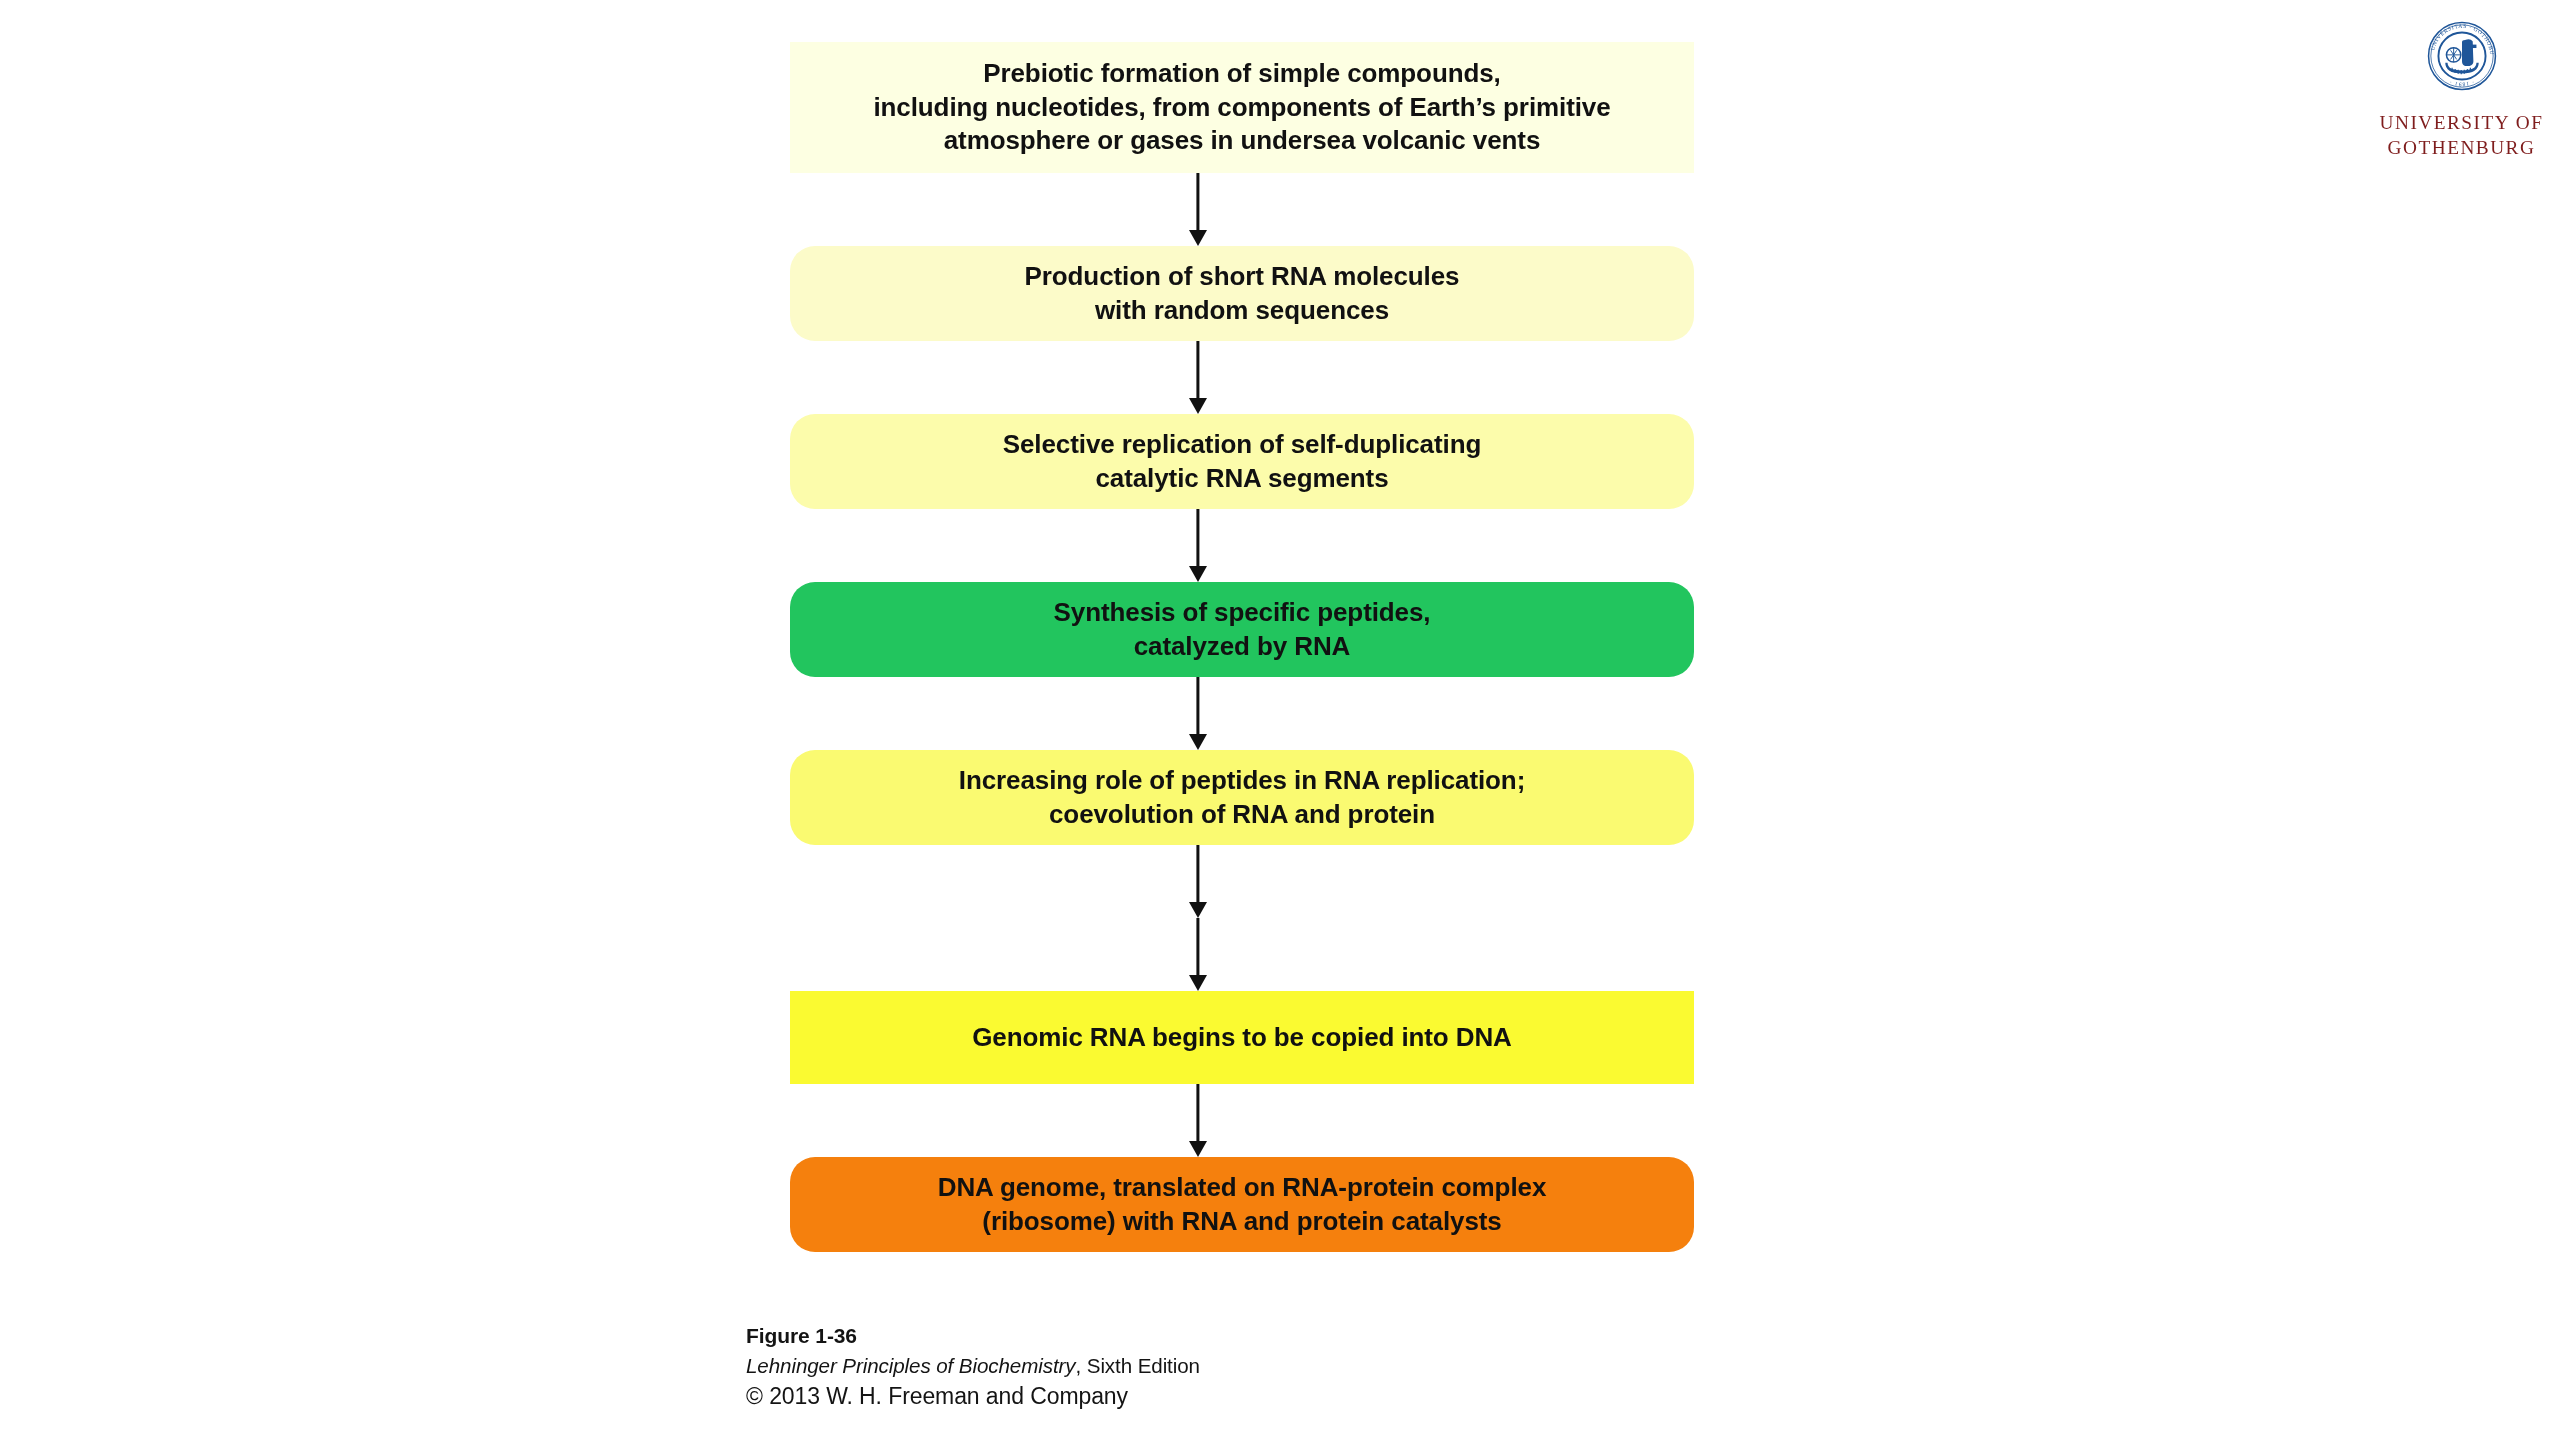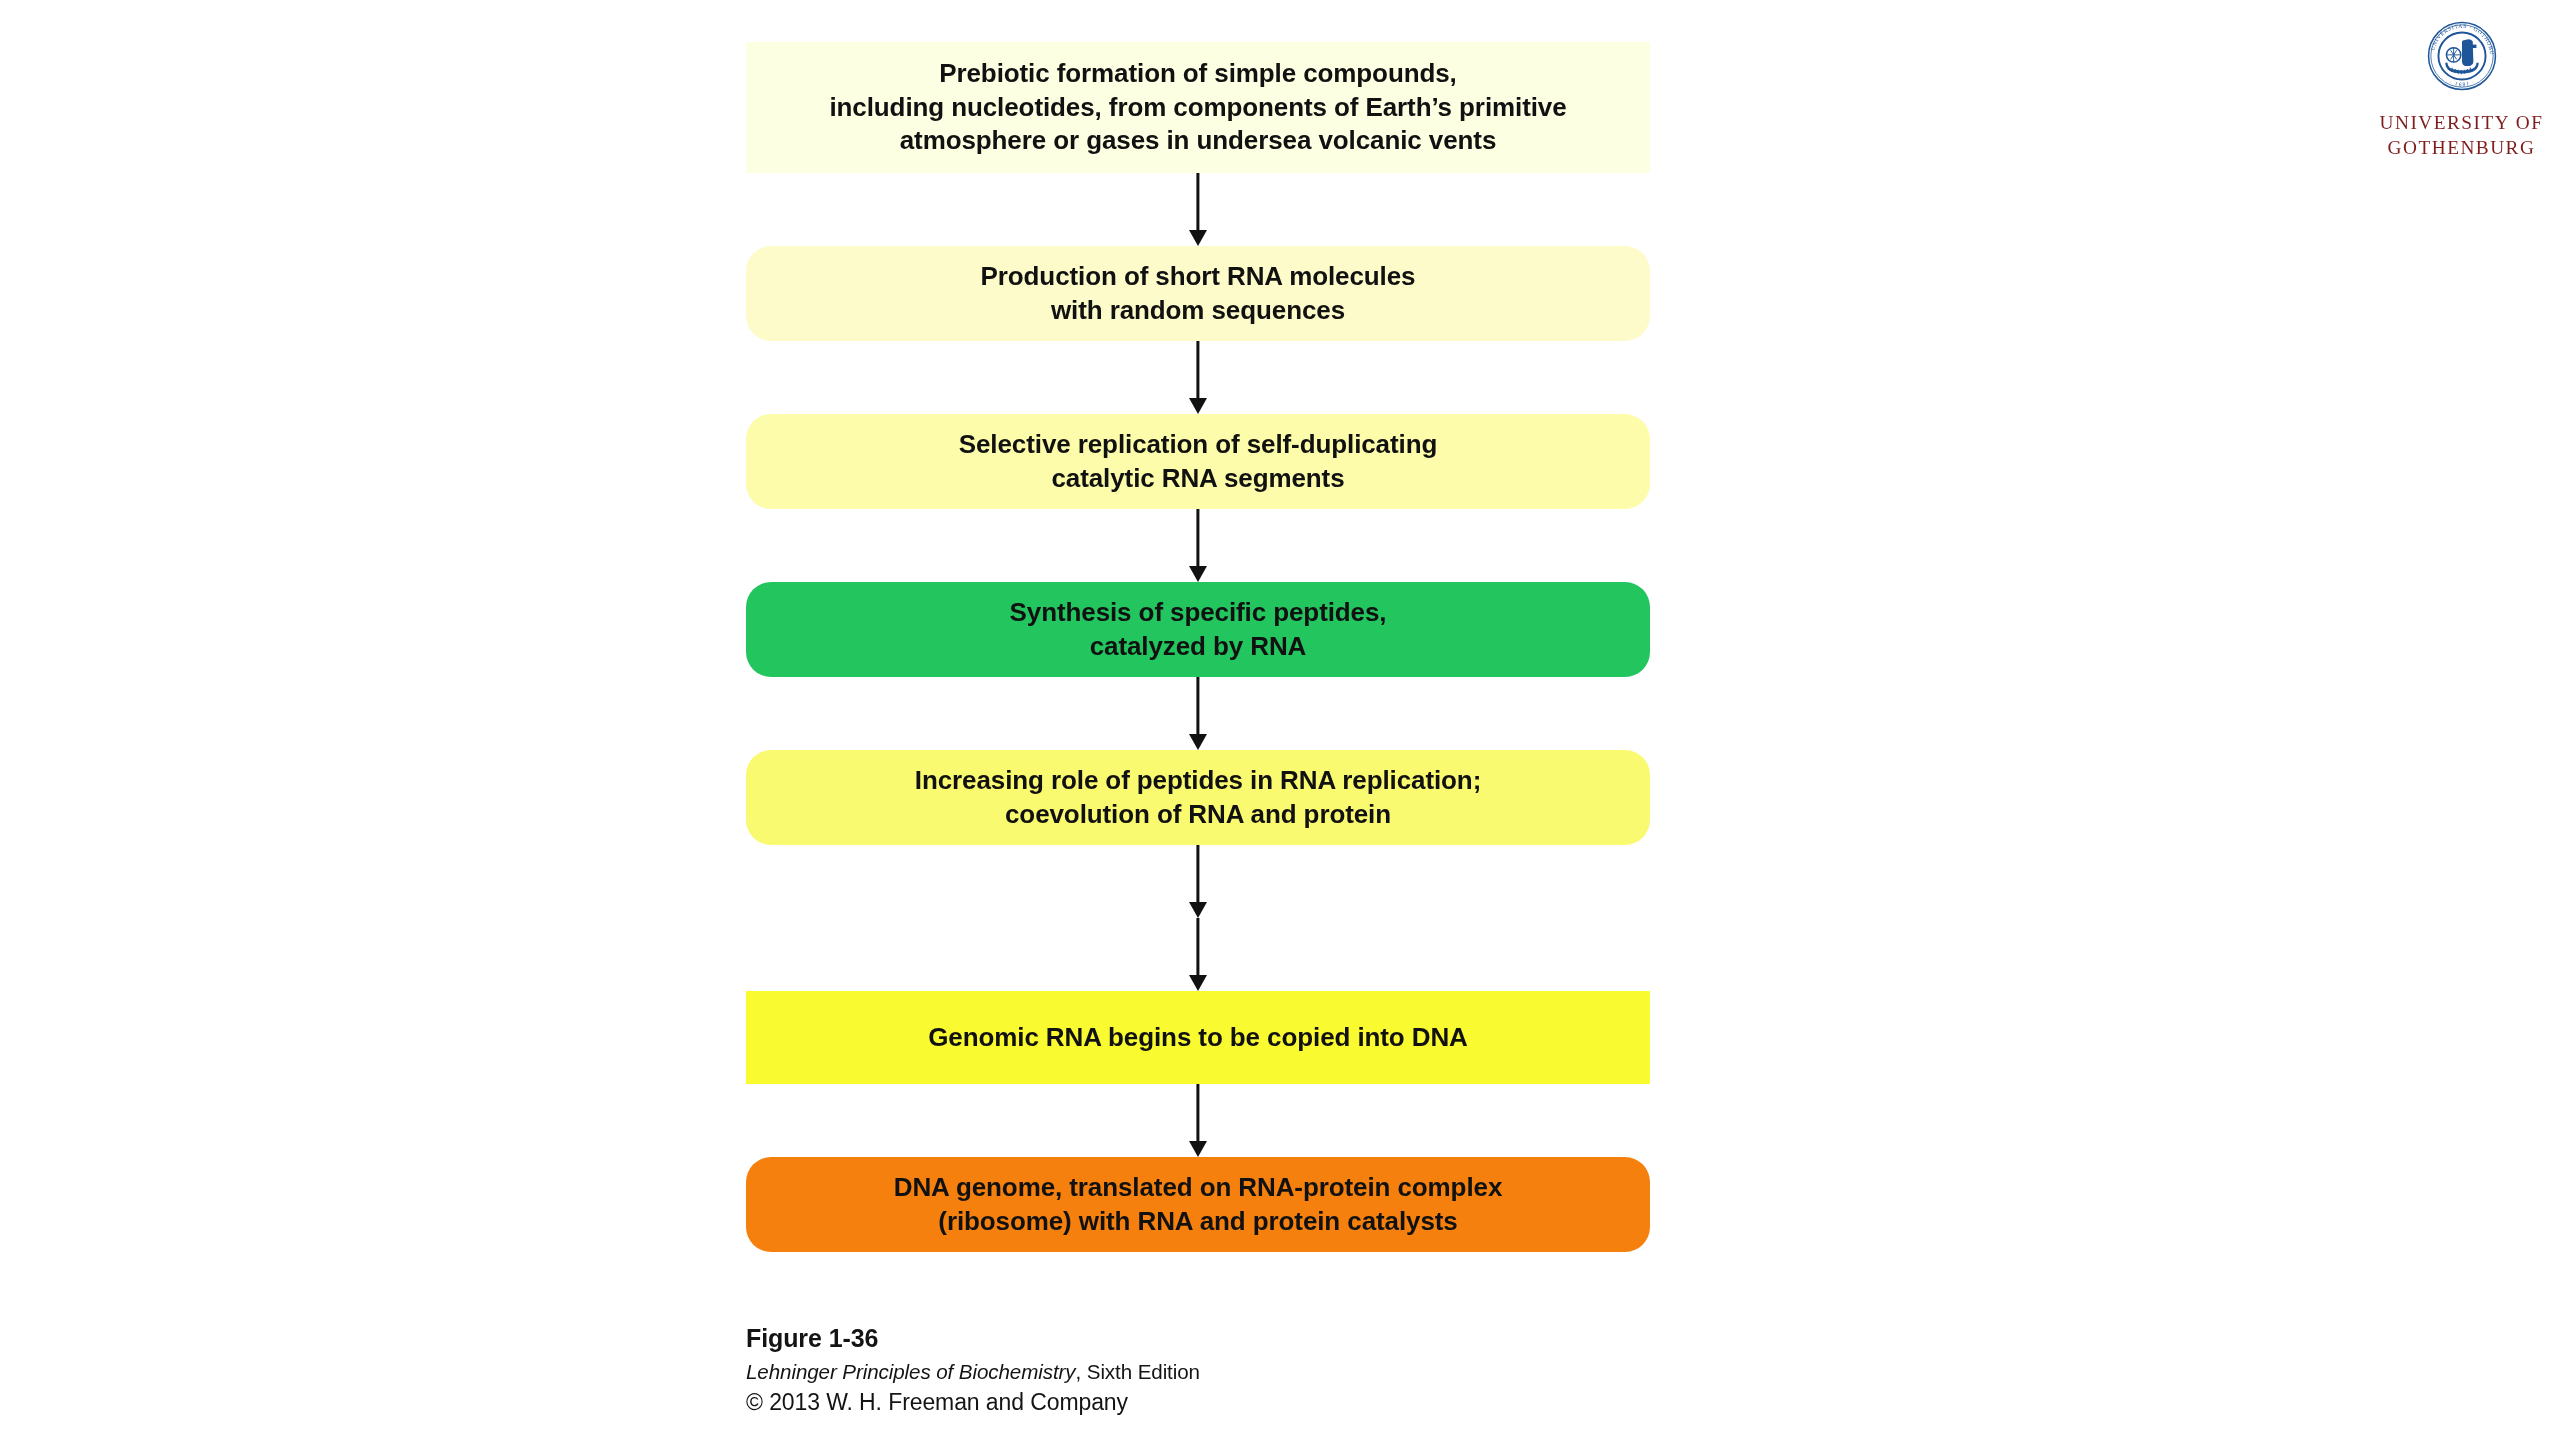--- a/index.html
+++ b/index.html
@@ -55,20 +55,21 @@
     display: flex;
     align-items: center;
     justify-content: center;
     text-align: center;
     color: #111111;
     font-weight: bold;
     font-size: 26px;
     line-height: 1.30;
     letter-spacing: -0.1px;
     padding: 9px 28px;
+    margin-left: 44px;
   }
   .step.tall3 { height: 131px; }
   .step.tall2 { height: 95px; border-radius: 25px; }
   .step.tall1 { height: 93px; }
 
   .arrow-gap {
     height: 73px;
     position: relative;
   }
   .arrow-gap .shaft {
@@ -93,21 +94,21 @@
   }
 
   
   #caption {
     position: absolute;
     left: 746px;
     top: 1321px;
     color: #141414;
   }
   #caption .fig {
-    font-size: 25px;
+    font-size: 21px;
     font-weight: bold;
     line-height: 1.42;
     letter-spacing: -0.1px;
   }
   #caption .book {
     font-size: 20.6px;
     line-height: 1.42;
     letter-spacing: -0.1px;
   }
   #caption .book .ital { font-style: italic; }

